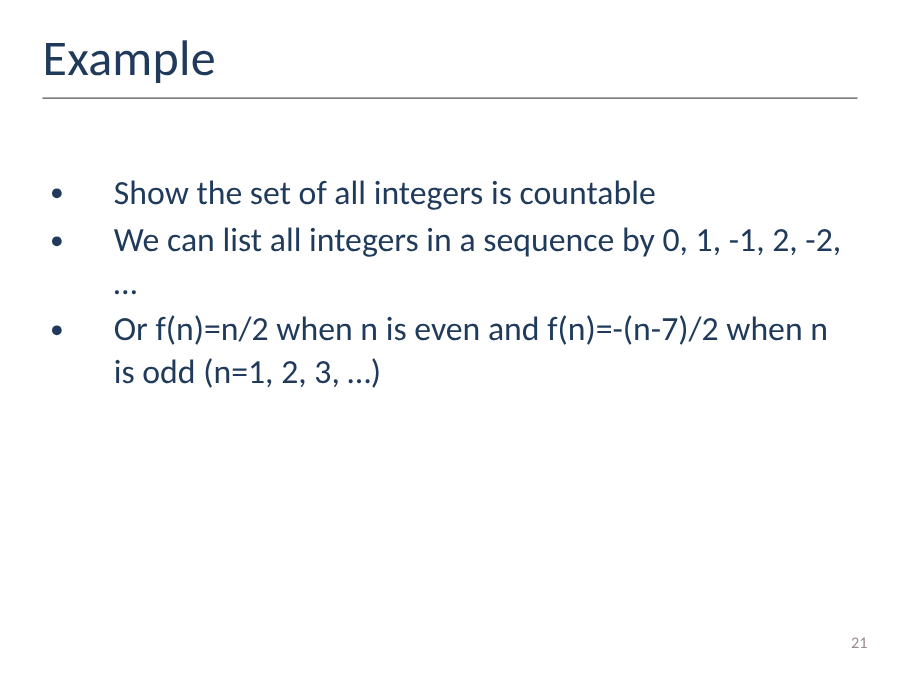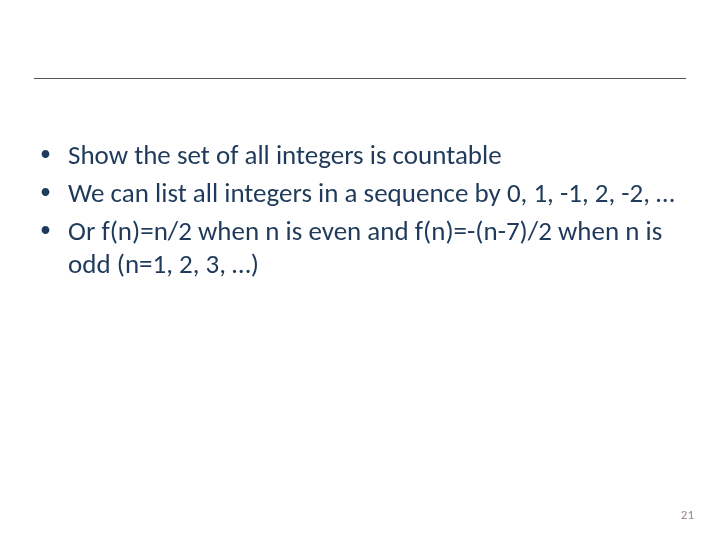--- a/index.html
+++ b/index.html
@@ -52,35 +52,37 @@
   .bullet-dot {
     width: 28px;
     flex: 0 0 28px;
     text-align: left;
     font-size: 22px;
     line-height: 1.45;
     color: #1f3a5a;
   }
   .bullet-text {
     flex: 1 1 auto;
+    margin-left: 23px;
   }
   .pagenum {
     position: absolute;
     right: 26px;
     bottom: 18px;
     font-size: 13px;
     color: #9a8a8a;
     text-align: right;
   }
 </style>
 </head>
 <body>
 
 <div class="slide">
 
+  <div class="title">Example</div>
   <div class="title-rule"></div>
 
   <div class="body">
 
     <div class="bullet-row">
       <div class="bullet-dot">•</div>
       <div class="bullet-text">Show the set of all integers is countable</div>
     </div>
 
     <div class="bullet-row">

